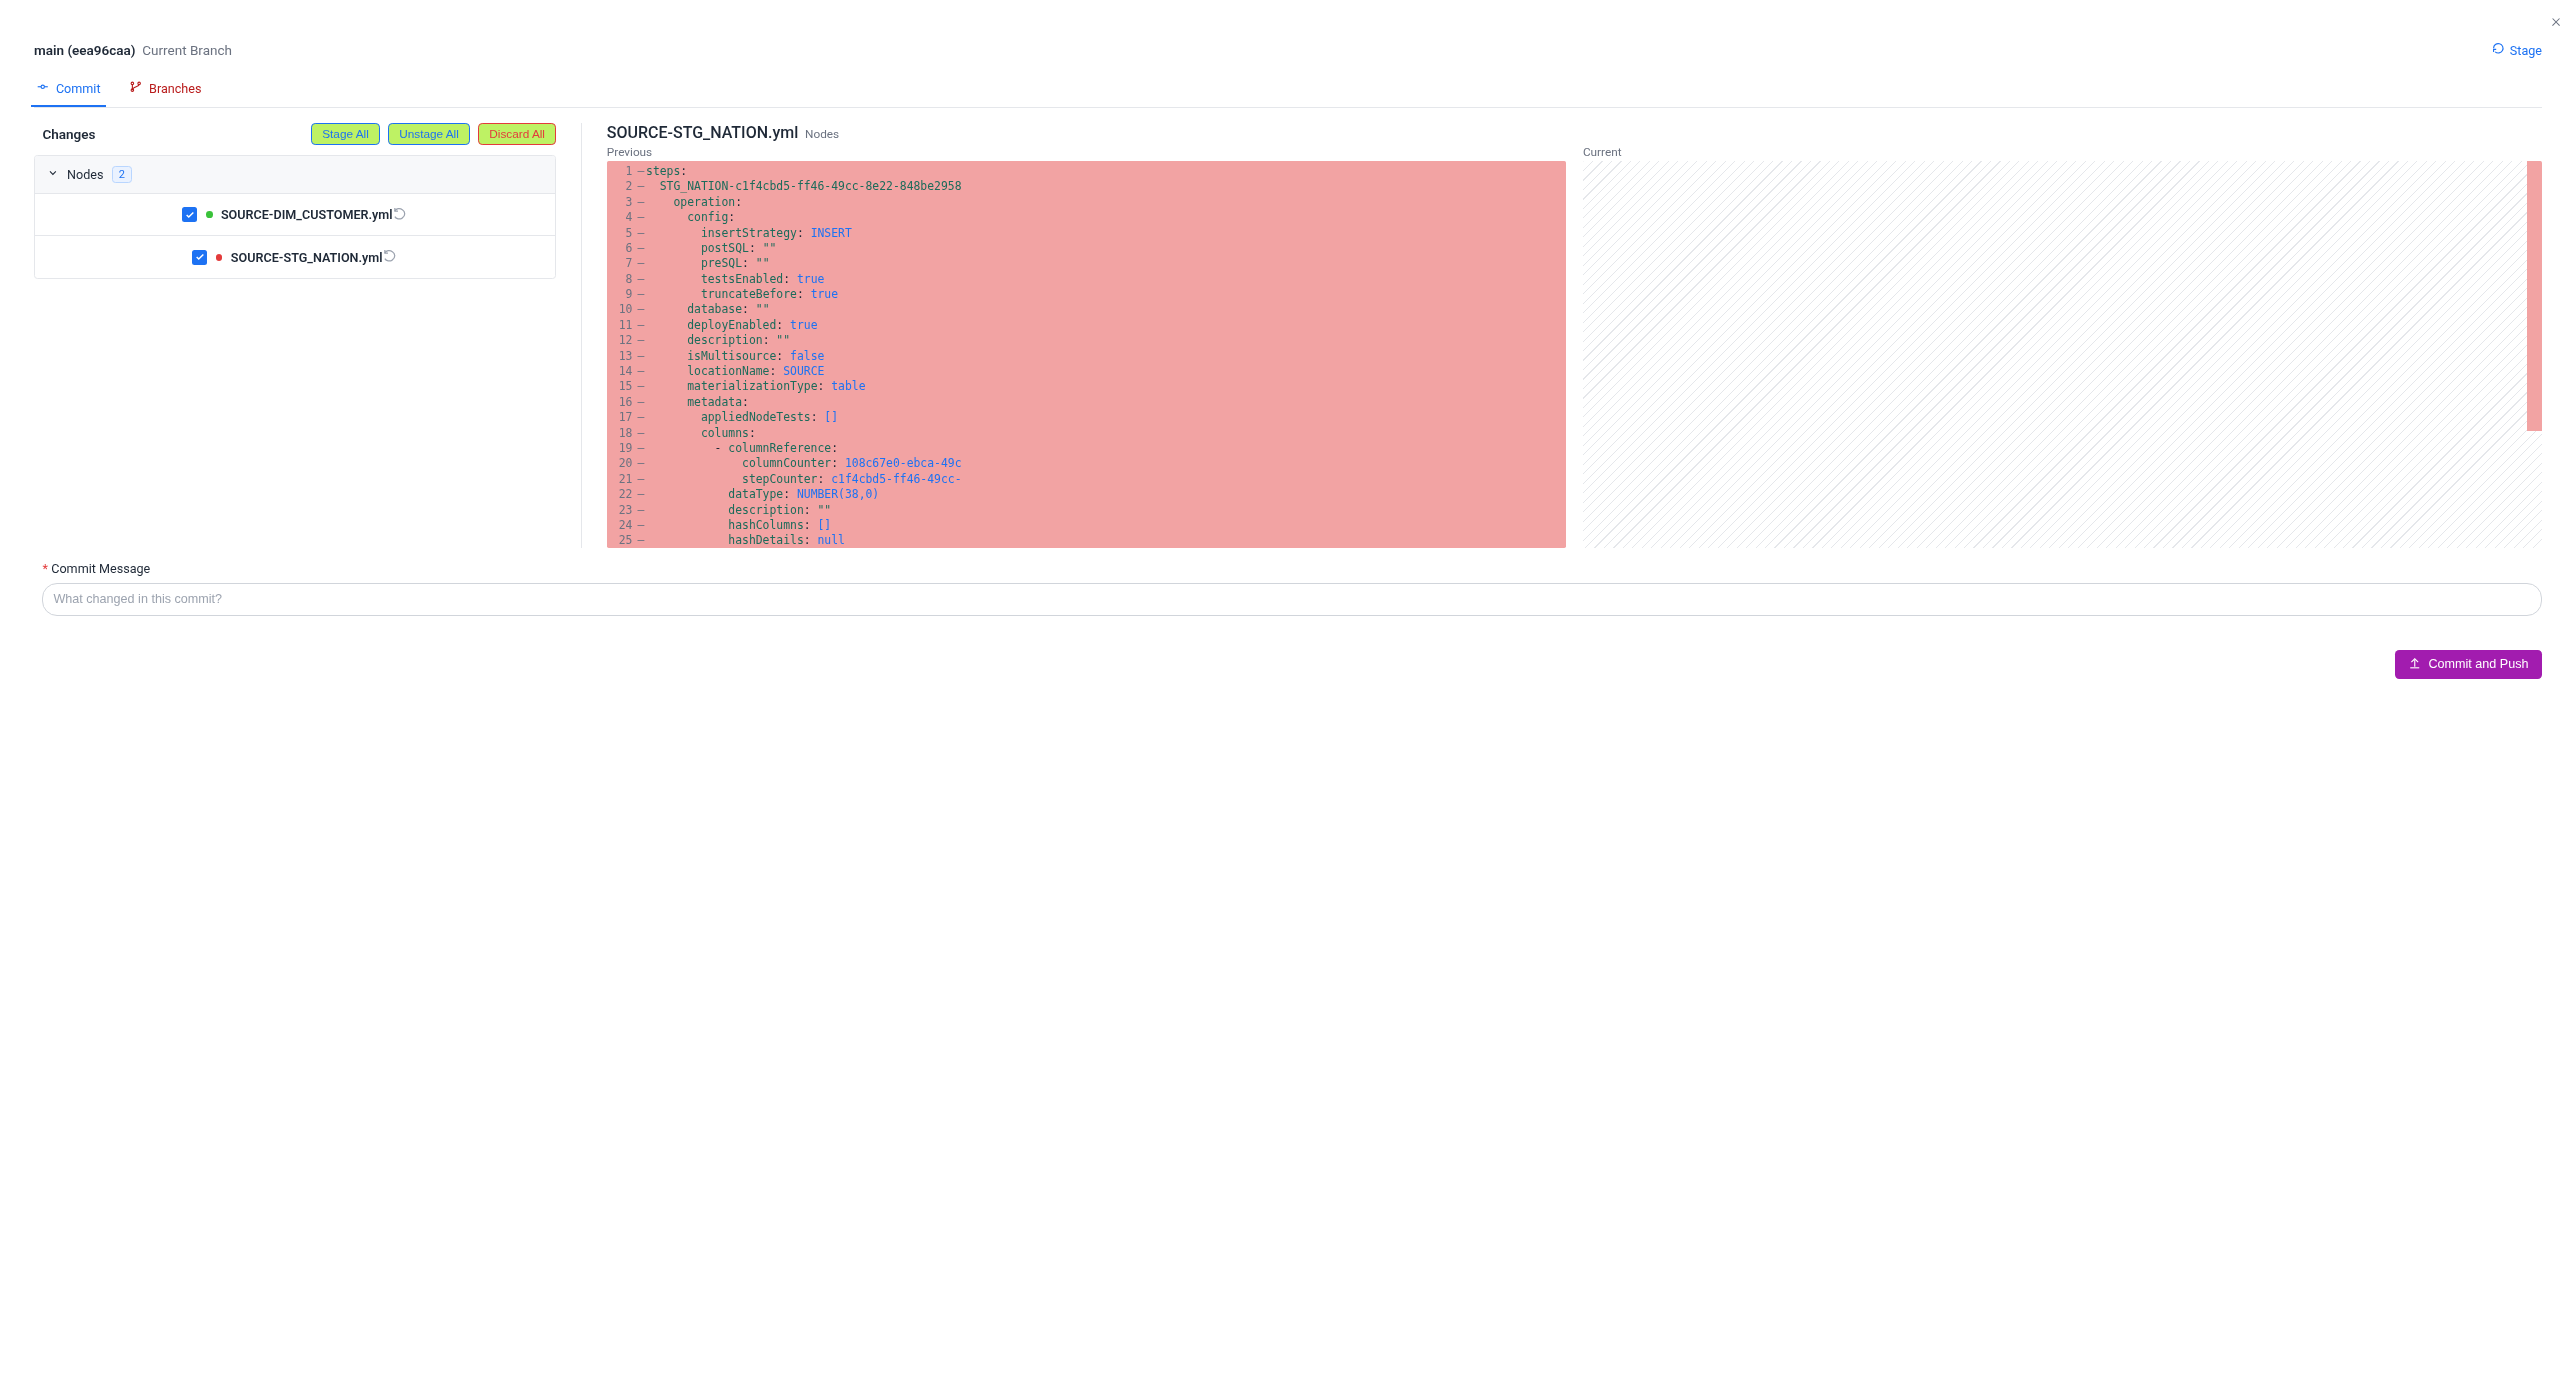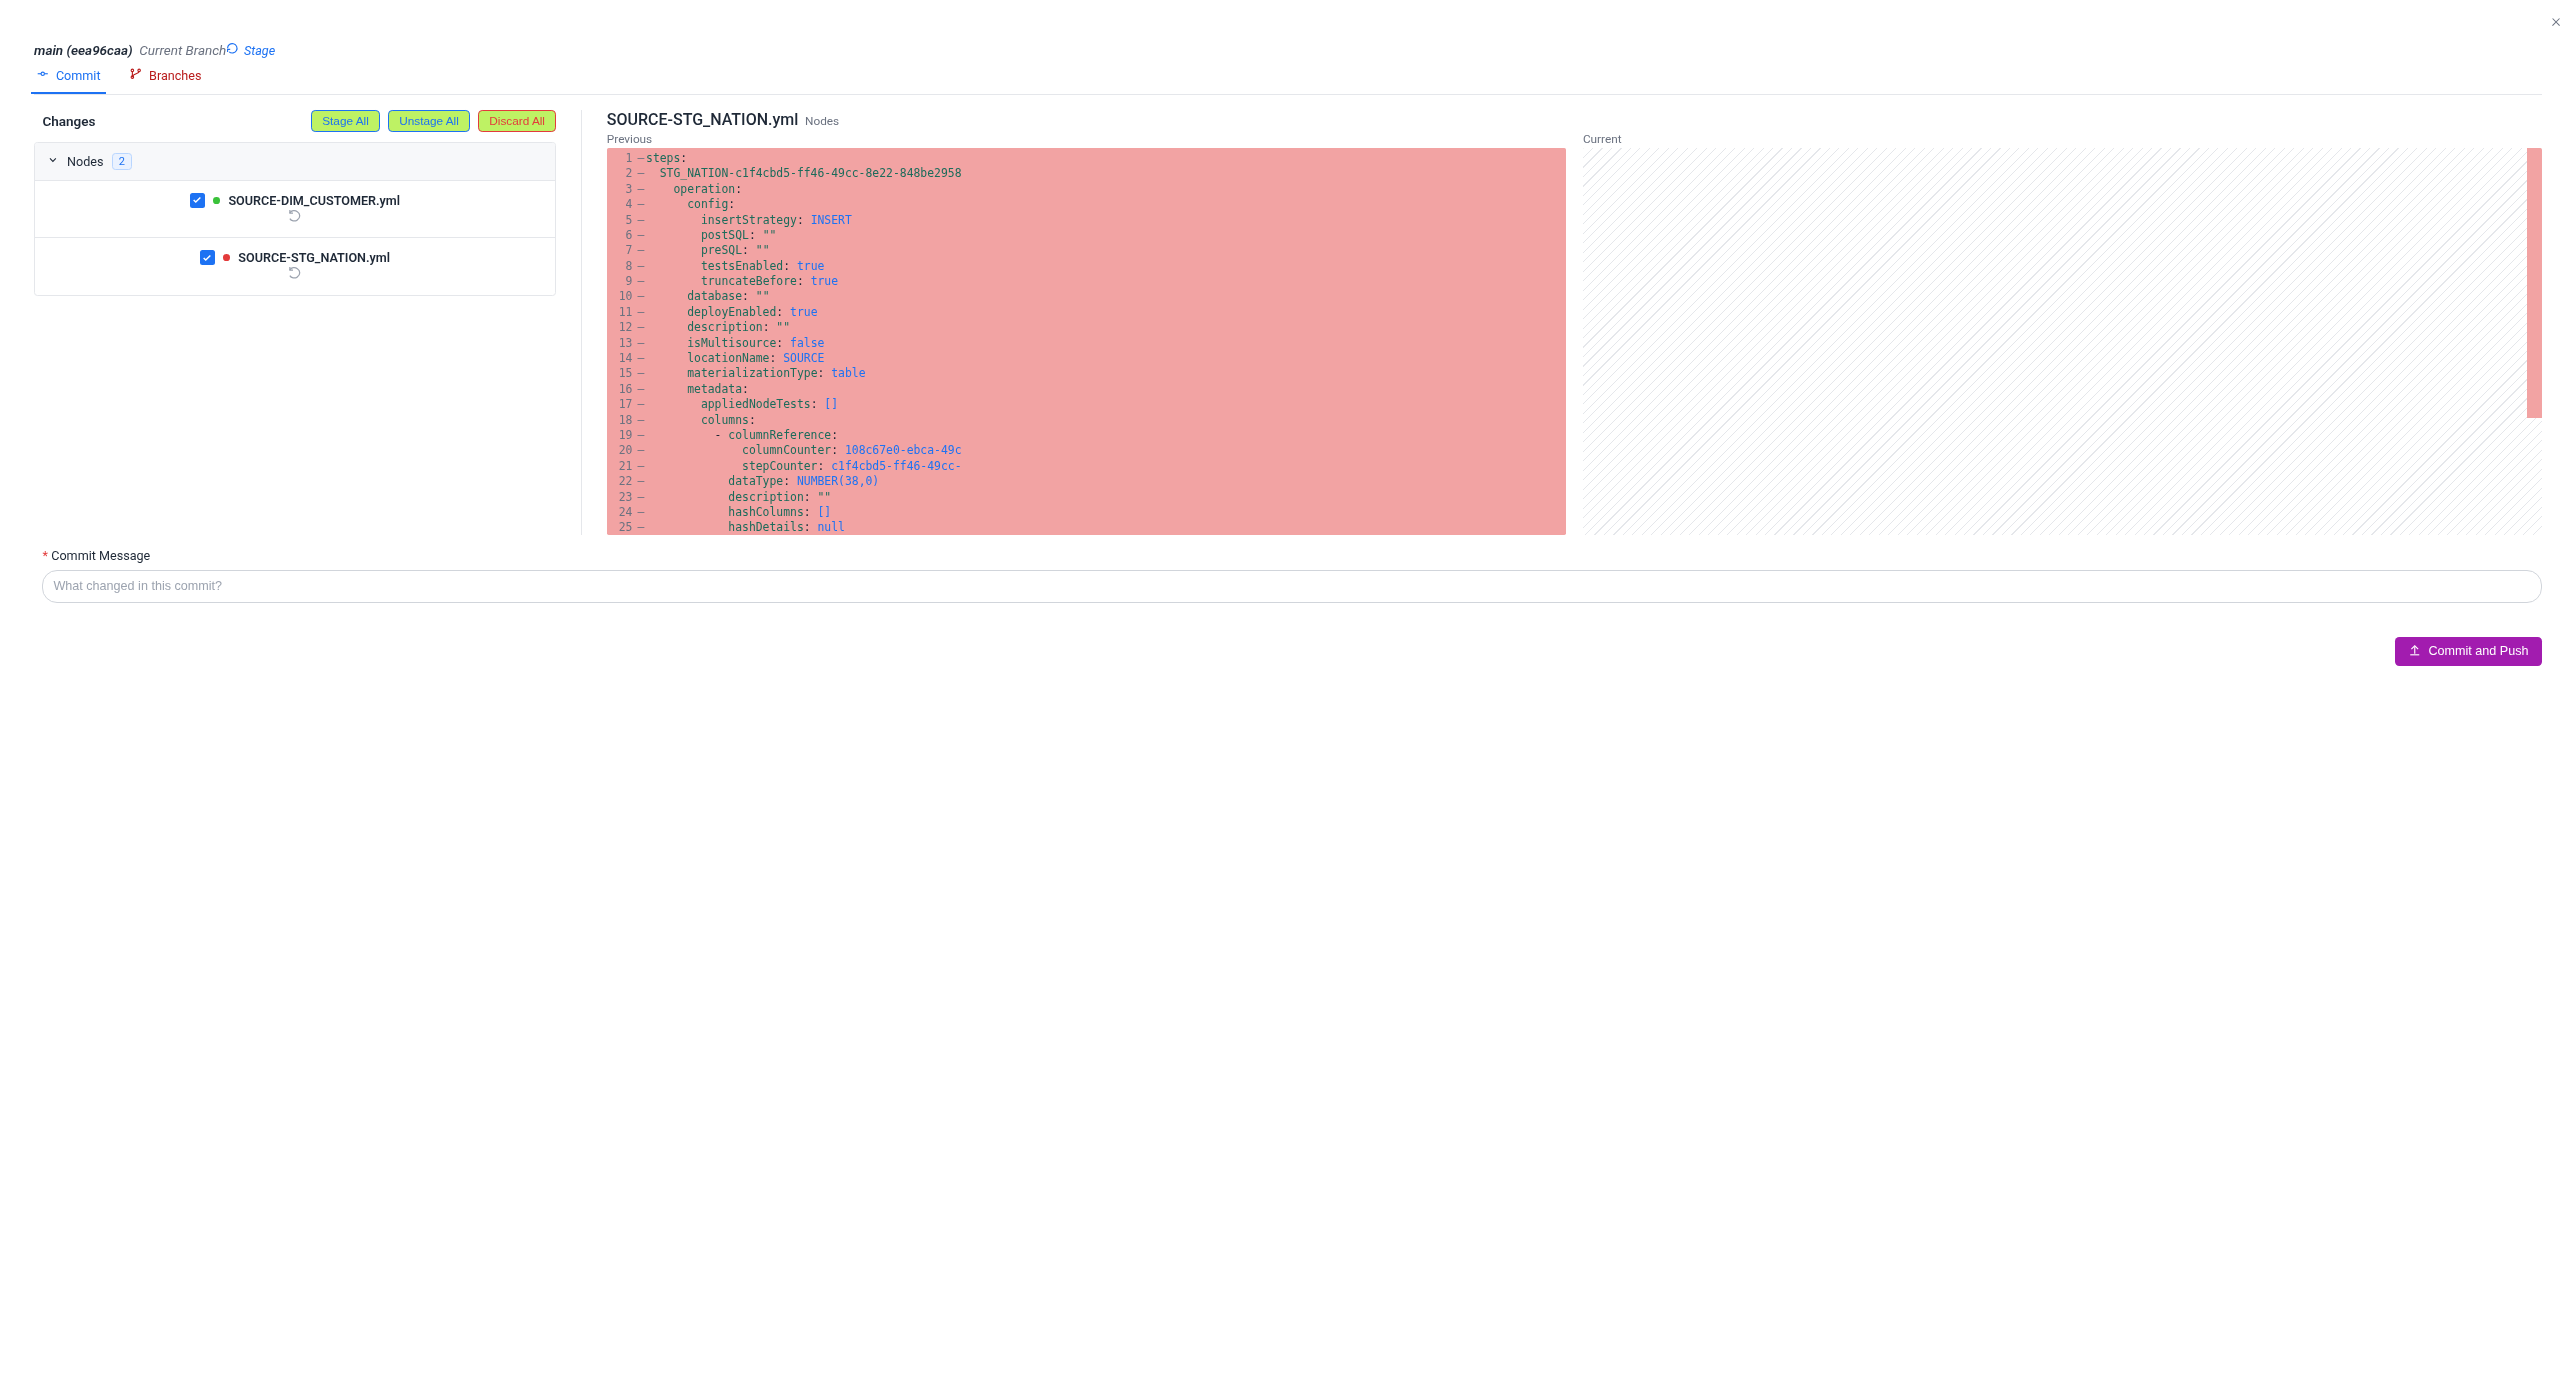--- a/index.html
+++ b/index.html
@@ -17,24 +17,24 @@
     position: absolute;
     top: 10px;
     right: 15px;
     font-size: 18.5px;
     color: #6b7280;
     cursor: pointer;
     font-weight: 300;
   }
   .header-row {
     display: flex;
+    justify-content: space-between;
     align-items: center;
     margin-top: 25px;
-    margin-bottom: 4px;
-    font-style: italic;
+    margin-bottom: 17px;
   }
   .branch-info {
     font-size: 13.5px;
   }
   .branch-name { font-weight: 600; }
   .branch-sub { color: #6b7280; margin-left: 3.4px; }
   .fetch-link {
     color: #1d72f3;
     display: flex;
     align-items: center;
@@ -123,21 +123,20 @@
     border-radius: 3.4px;
     padding: 0.8px 5.9px;
     font-size: 11px;
   }
   .file-row {
     display: flex;
     align-items: center;
     justify-content: center;
     padding: 11.8px 13.5px;
     border-bottom: 0.8px solid #e5e7eb;
-    flex-direction: column;
   }
   .file-row:last-child { border-bottom: none; }
   .file-left { display:flex; align-items:center; gap:8.4px; }
   .checkbox {
     width: 15px; height: 15px;
     background: #1d72f3;
     border-radius: 2.5px;
     display:flex; align-items:center; justify-content:center;
     color:#fff;
     cursor:pointer;

